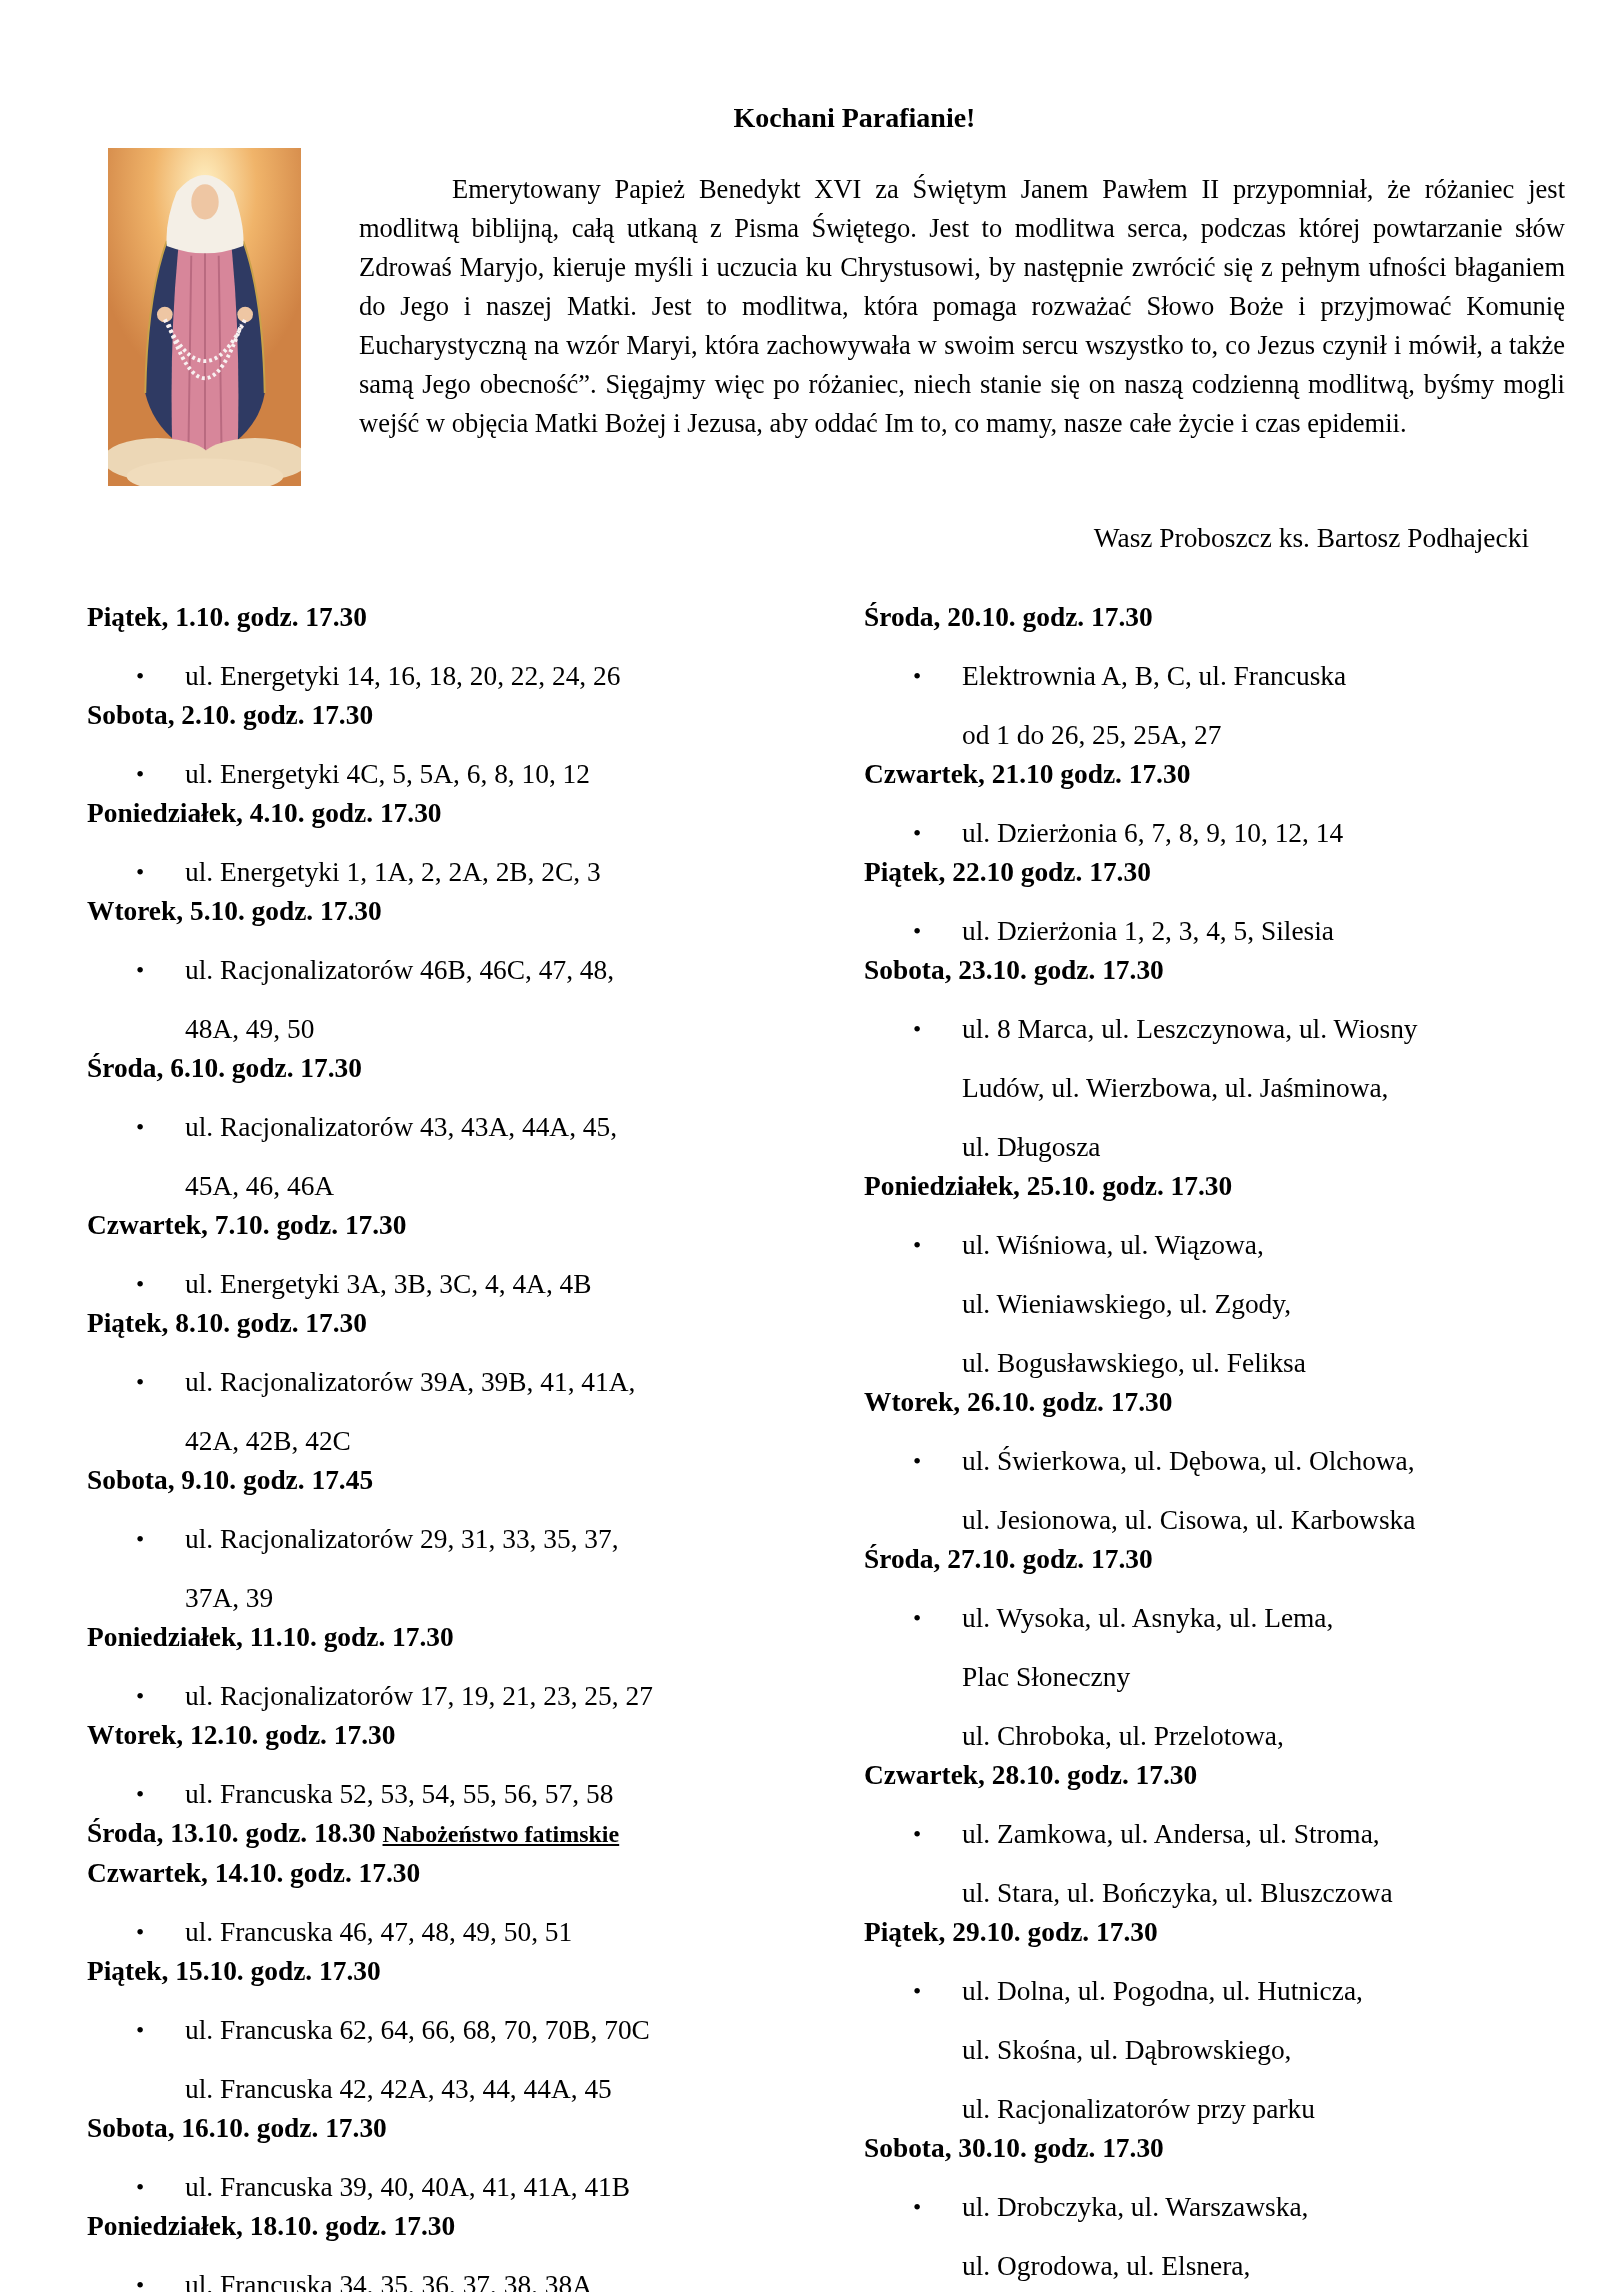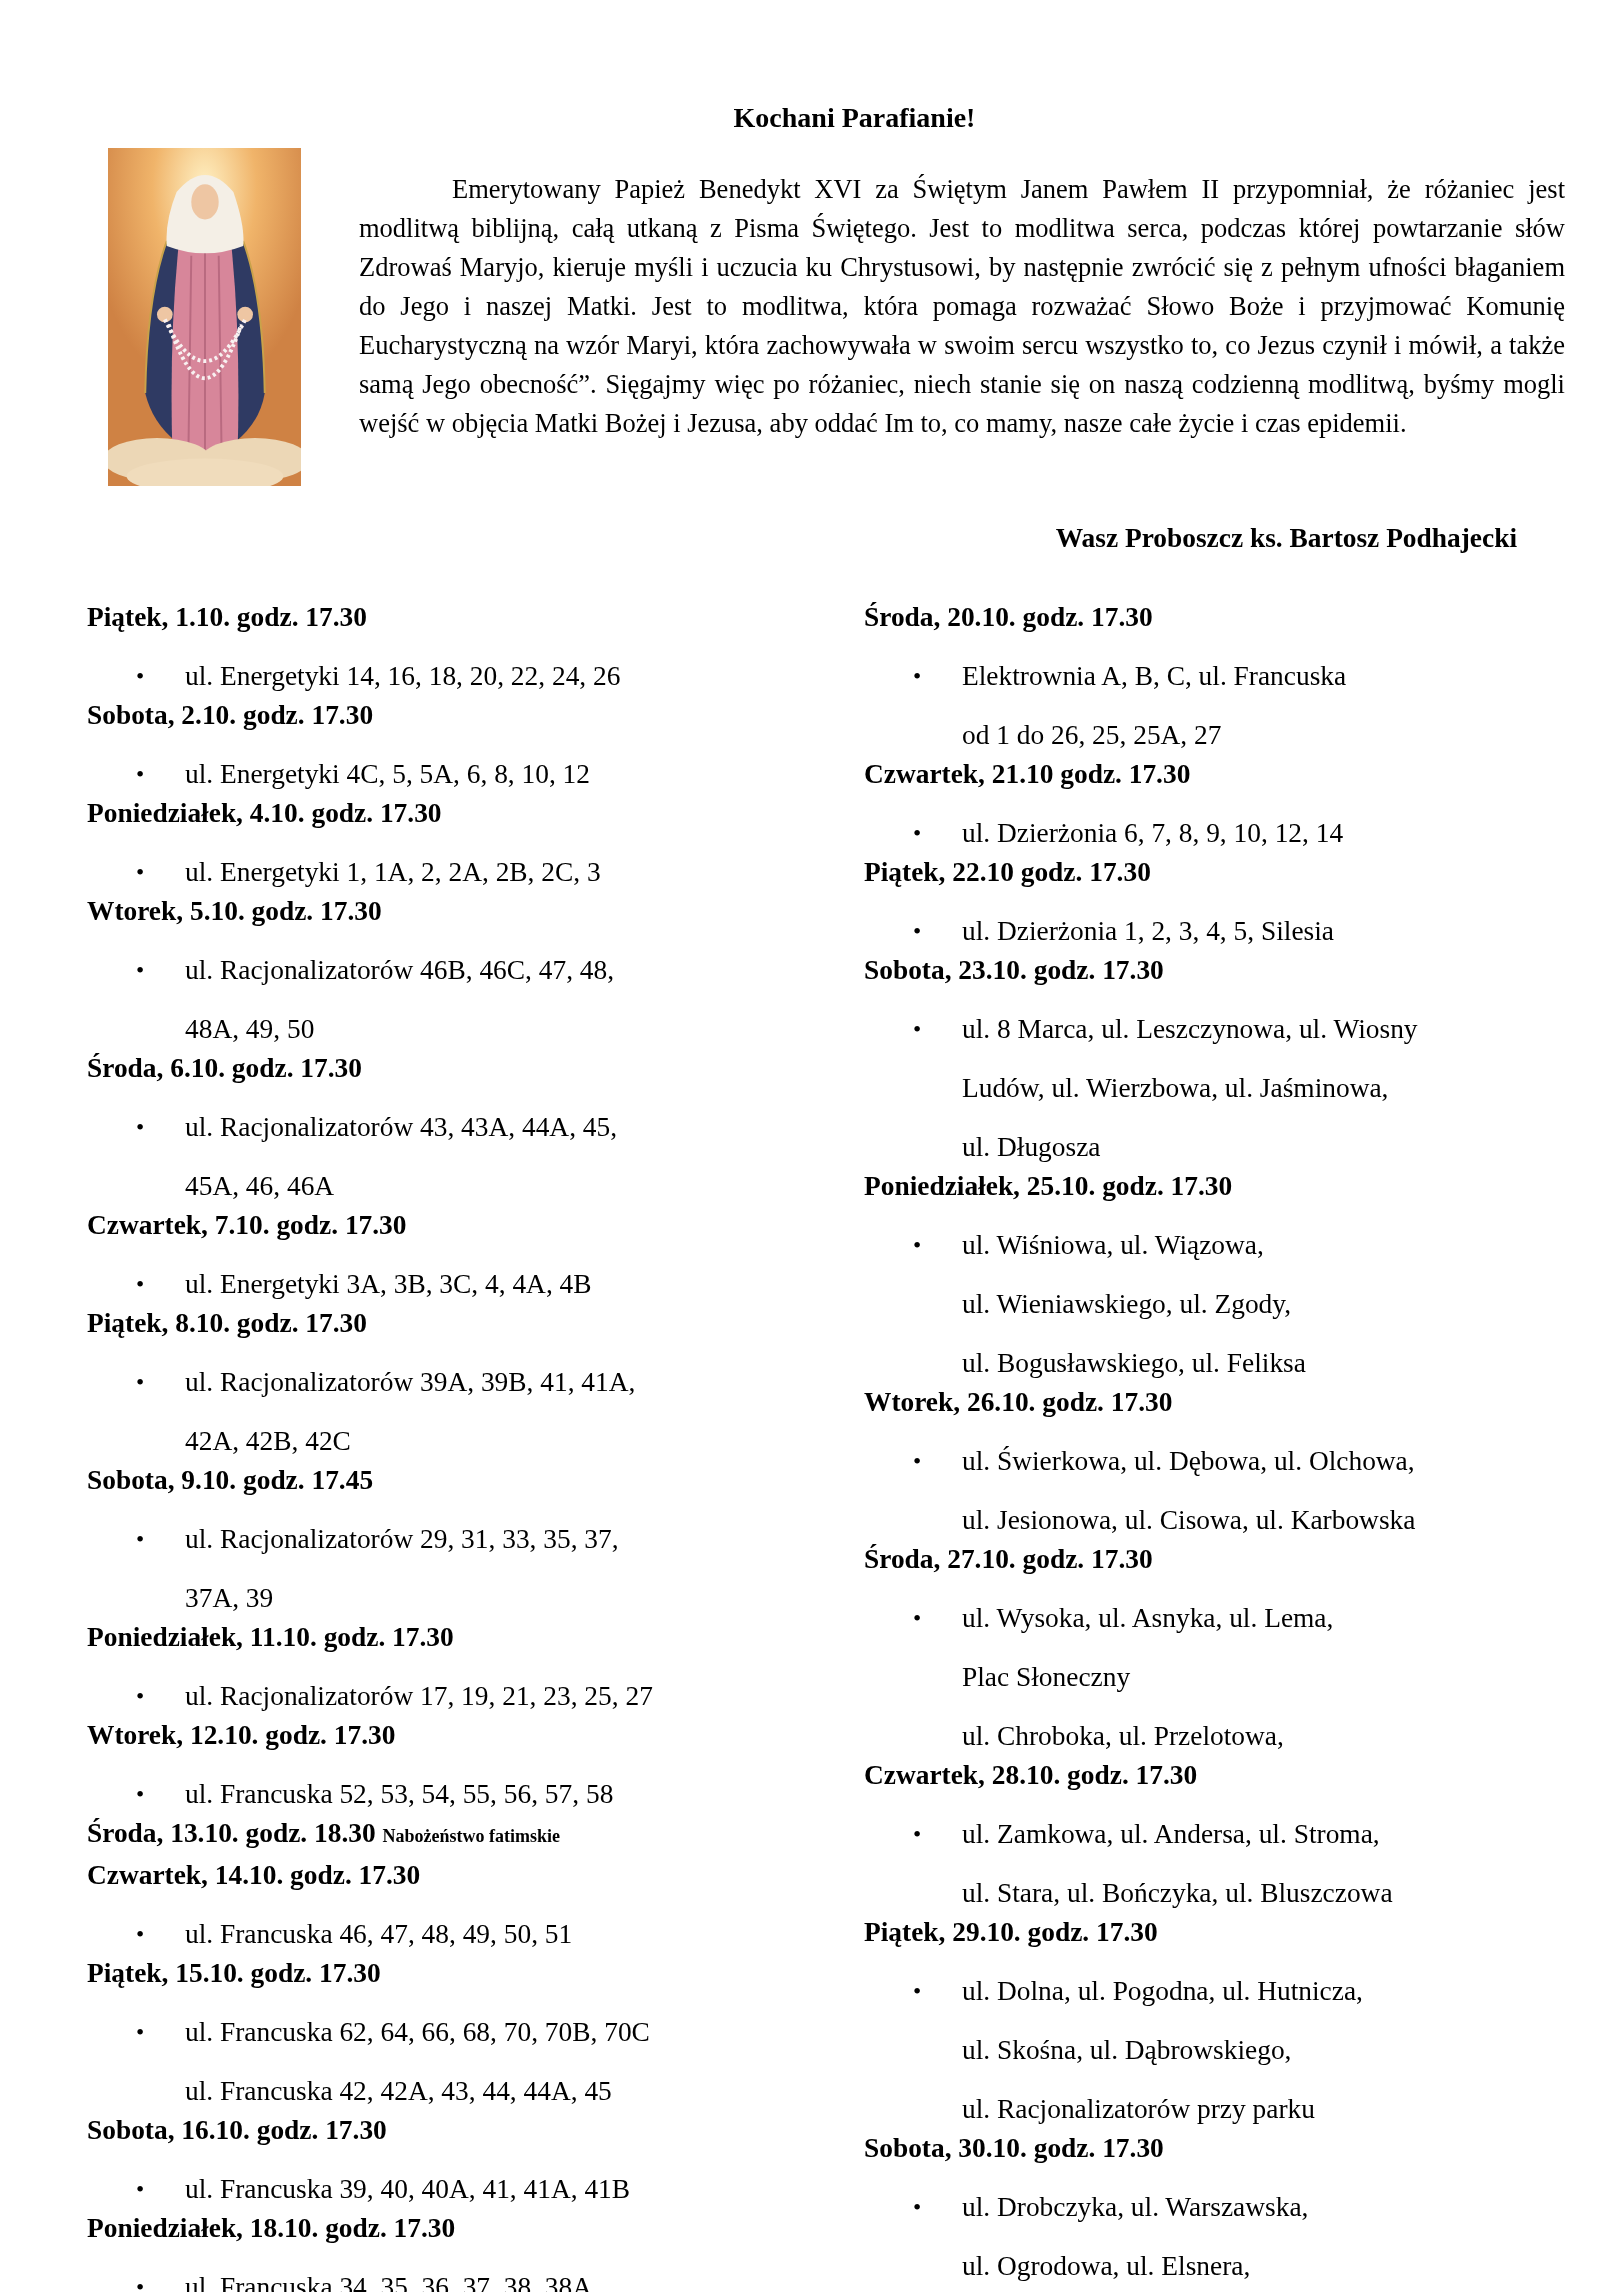--- a/index.html
+++ b/index.html
@@ -15,27 +15,27 @@
     position: absolute; left: 108px; top: 148px; width: 193px; height: 338px;
     overflow: hidden;
     background: radial-gradient(ellipse at 50% 15%, #fbe3a6 0%, #f2b870 35%, #d98d4d 70%, #c77a3e 100%);
   }
   .intro {
     position: absolute; left: 325px; top: 170px; width: 1206px;
     font-size: 26.5px; line-height: 39px; text-align: justify; margin-left: 34px;
   }
   .intro p { margin: 0; text-indent: 93px; }
   .signature {
-    position: absolute; right: 104px; top: 519px; font-weight: bold; font-size: 27.4px; line-height: 39px;
+    position: absolute; right: 92px; top: 519px; font-weight: normal; font-size: 27.4px; line-height: 39px;
   }
   .col { position: absolute; top: 598px; font-size: 27.4px; line-height: 39px; }
   .col.left { left: 87px; width: 686px; }
   .col.right { left: 864px; width: 706px; }
   .entry-head { font-weight: bold; white-space: nowrap; }
-  .entry-head .note { font-size: 18px; }
+  .entry-head .note { font-size: 24px; text-decoration: underline; }
   .entry-item { position: relative; padding-left: 98px; }
   .entry-item .bullet { position: absolute; left: 49px; top: 0; font-size: 23.5px; }
   .entry-item .line { display: block; white-space: nowrap; margin-top: 20px; }
 </style>
 </head>
 <body>
 
 <div class="title">Kochani Parafianie!</div>
 
 <div class="picture">

